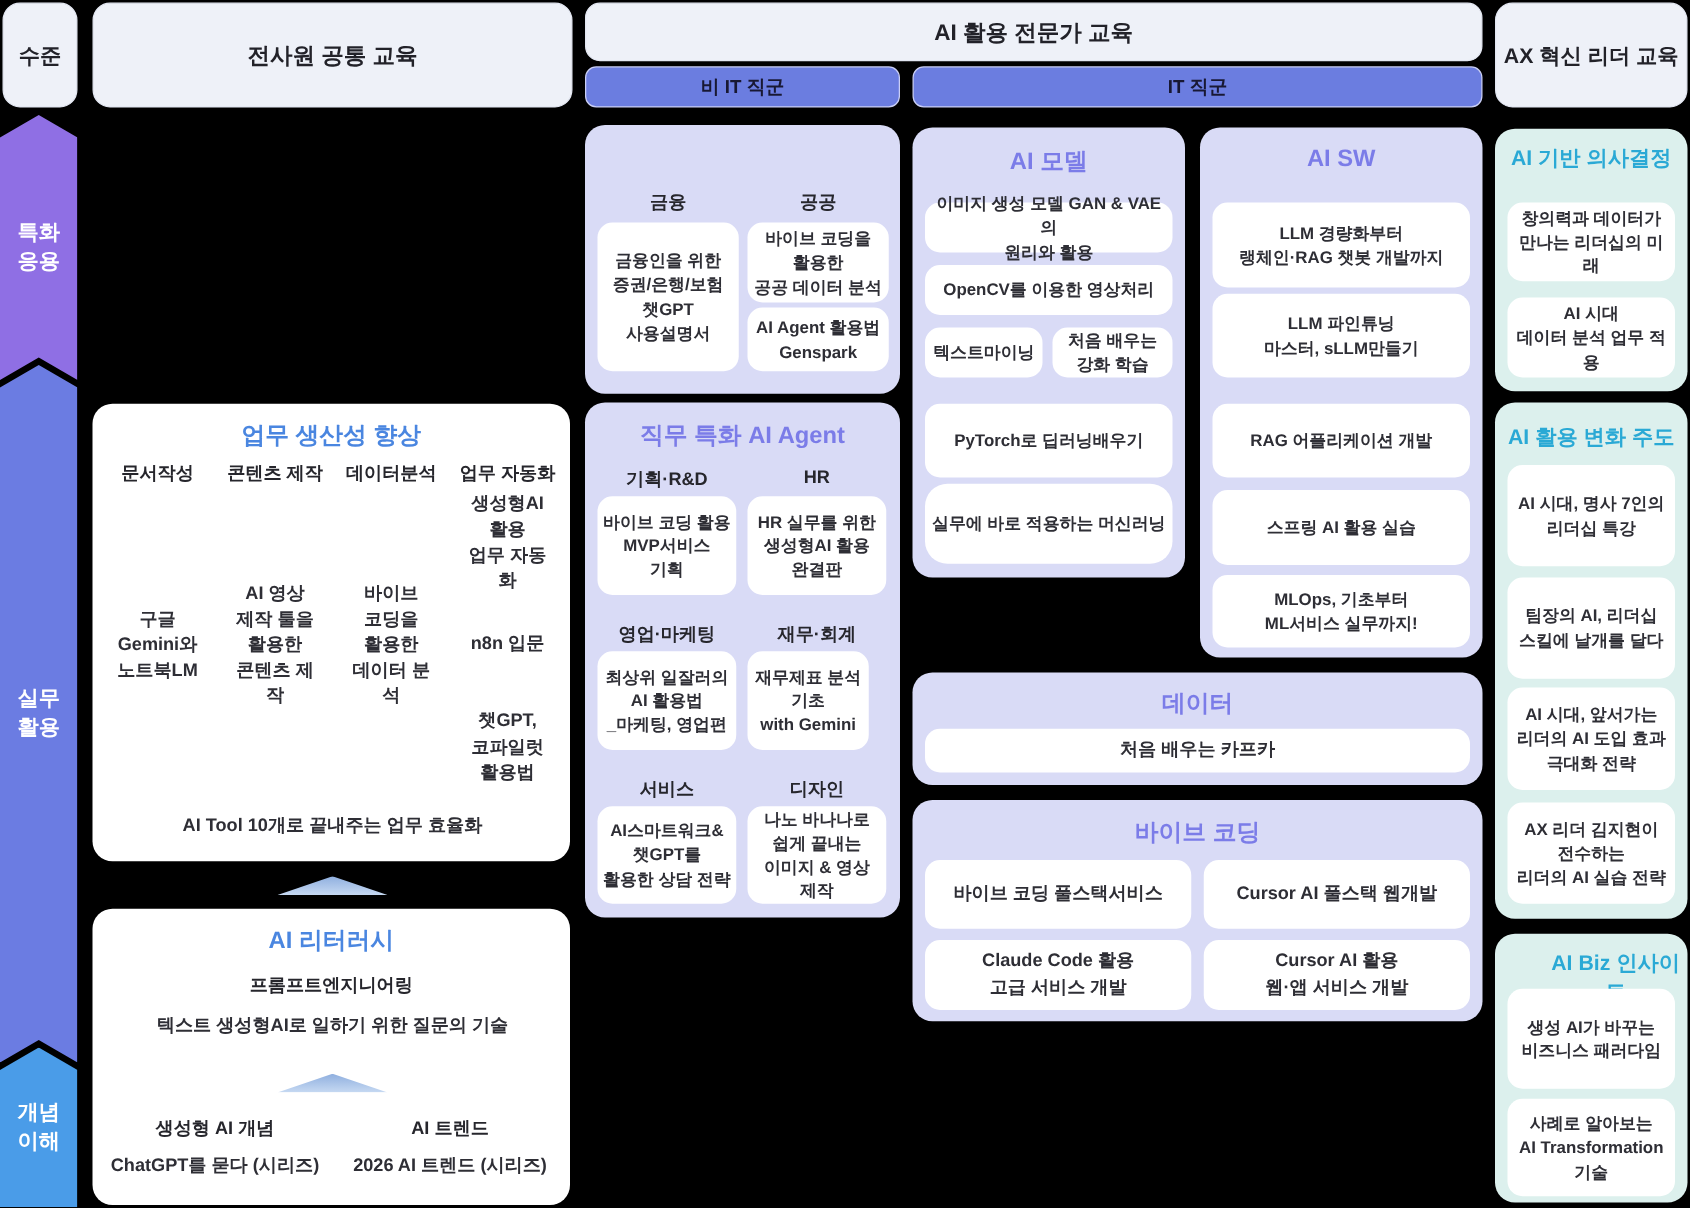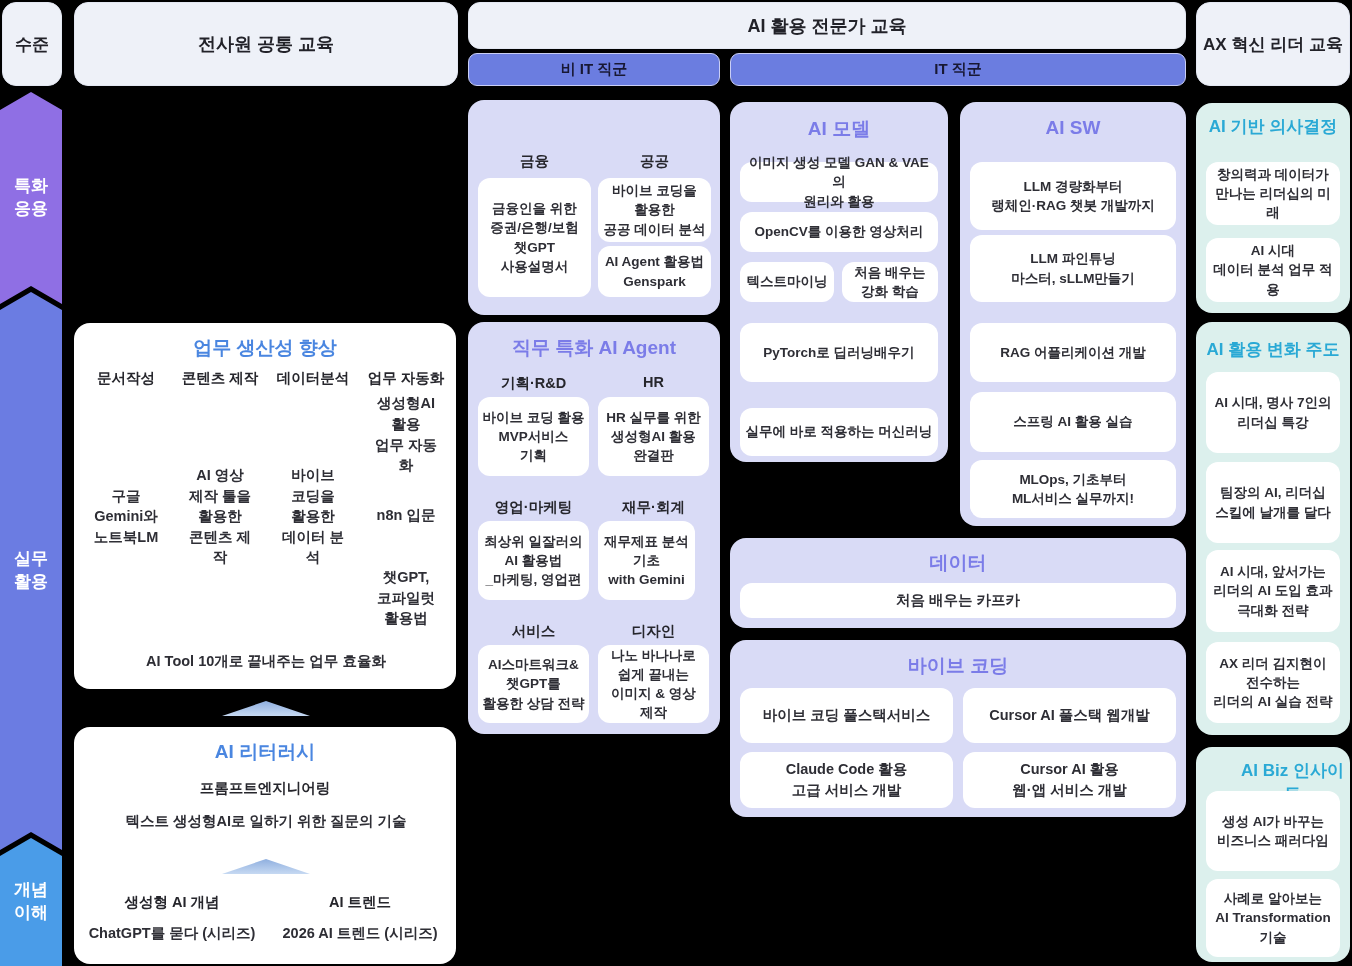--- a/index.html
+++ b/index.html
@@ -147,21 +147,21 @@
 
   <div class="abs sec sec-lav" style="left:730px;top:102px;width:218px;height:360px;">
     <div class="sec-title t-purple" style="top:14px;">AI 모델</div>
     <div class="card card-sm" style="left:10px;top:60px;width:198px;height:40px;">이미지 생성 모델 GAN &amp; VAE의
 원리와 활용</div>
     <div class="card card-sm" style="left:10px;top:110px;width:198px;height:40px;">OpenCV를 이용한 영상처리</div>
     <div class="card card-sm" style="left:10px;top:160px;width:94px;height:40px;">텍스트마이닝</div>
     <div class="card card-sm" style="left:112px;top:160px;width:96px;height:40px;">처음 배우는
 강화 학습</div>
     <div class="card card-sm" style="left:10px;top:221px;width:198px;height:59px;">PyTorch로 딥러닝배우기</div>
-    <div class="card card-sm" style="left:10px;top:306px;width:198px;height:48px;">실무에 바로 적용하는 머신러닝</div>
+    <div class="card card-sm" style="left:10px;top:285px;width:198px;height:64px;border-radius:18px;">실무에 바로 적용하는 머신러닝</div>
   </div>
 
   <div class="abs sec sec-lav" style="left:960px;top:102px;width:226px;height:424px;">
     <div class="sec-title t-purple" style="top:15px;">AI SW</div>
     <div class="card card-sm" style="left:10px;top:60px;width:206px;height:68px;">LLM 경량화부터
 랭체인·RAG 챗봇 개발까지</div>
     <div class="card card-sm" style="left:10px;top:133px;width:206px;height:67px;">LLM 파인튜닝
 마스터,  sLLM만들기</div>
     <div class="card card-sm" style="left:10px;top:221px;width:206px;height:59px;">RAG 어플리케이션 개발</div>
     <div class="card card-sm" style="left:10px;top:290px;width:206px;height:60px;">스프링 AI 활용 실습</div>

